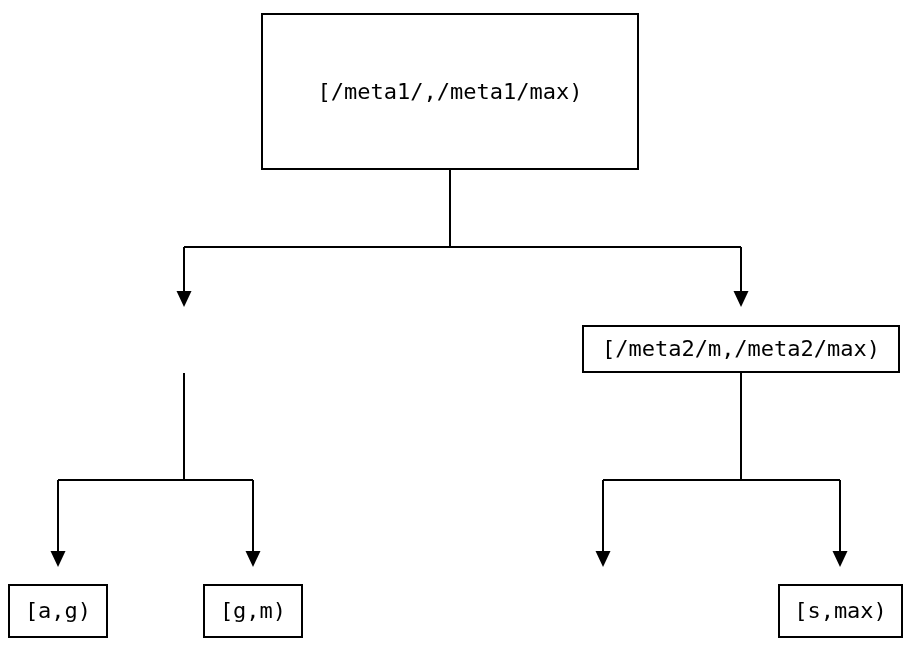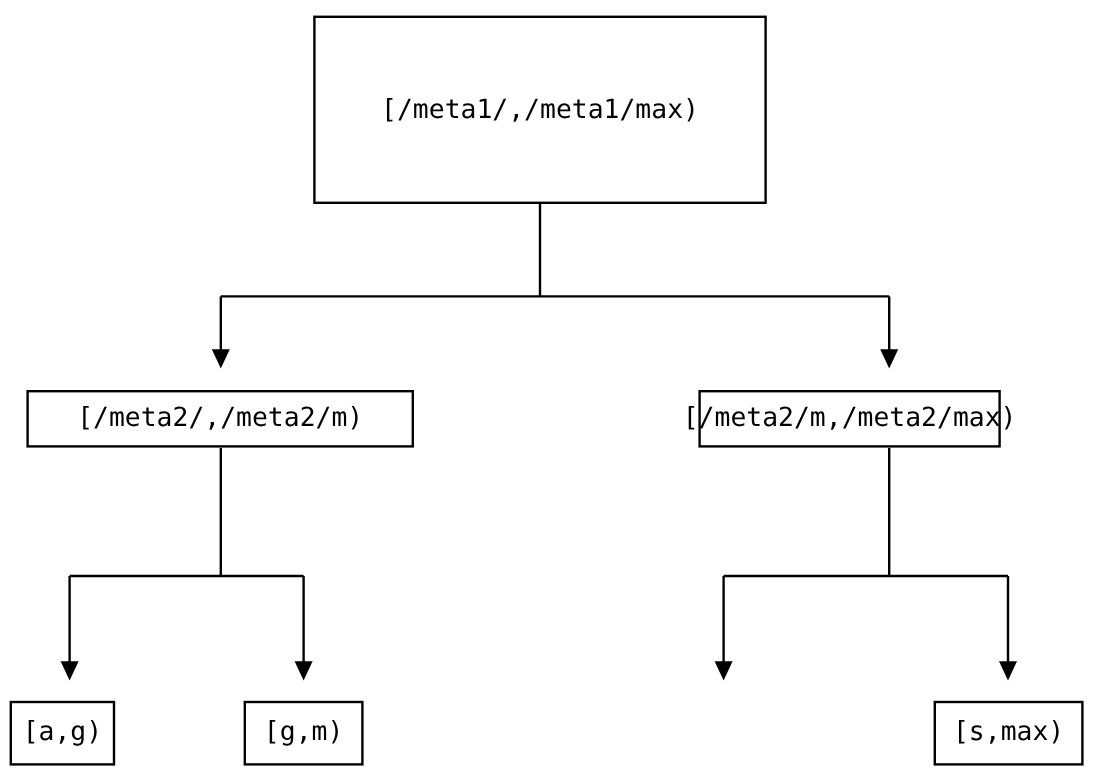--- a/index.html
+++ b/index.html
@@ -37,22 +37,22 @@
     display: flex;
     align-items: center;
     justify-content: center;
     color: var(--text-color);
     font-size: 22px;
     line-height: 1;
     white-space: nowrap;
   }
   .node-root   { left: 261px; top: 13px;  width: 378px; height: 157px; }
   .node-l2-left  { left: 22px;  top: 325px; width: 323px; height: 48px; }
-  .node-l2-right { left: 582px; top: 325px; width: 252px; height: 48px; }
-  .node-leaf-0 { left: 8px;   top: 584px; width: 88px; height: 54px; text-align: center; }
+  .node-l2-right { left: 582px; top: 325px; width: 318px; height: 48px; }
+  .node-leaf-0 { left: 8px;   top: 584px; width: 100px; height: 54px; text-align: center; }
   .node-leaf-1 { left: 203px; top: 584px; width: 100px; height: 54px; }
   .node-leaf-2 { left: 554px; top: 584px; width: 98px;  height: 54px; }
   .node-leaf-3 { left: 778px; top: 584px; width: 125px; height: 54px; }
 </style>
 </head>
 <body>
 
 <div class="canvas">
 
   <svg class="edges" width="912" height="652" viewBox="0 0 912 652" fill="none" stroke="#000000" stroke-width="2">
@@ -82,23 +82,20 @@
       <path d="M840 480 V553"></path>
       <polygon points="595.5,551 610.5,551 603,567" fill="#000000" stroke="none"></polygon>
       <polygon points="832.5,551 847.5,551 840,567" fill="#000000" stroke="none"></polygon>
     </g>
   </svg>
 
   <div class="node node-root">
     <span>[/meta1/,/meta1/max)</span>
   </div>
 
-  <div class="node node-l2-left">
-    <span>[/meta2/,/meta2/m)</span>
-  </div>
   <div class="node node-l2-right">
     <span>[/meta2/m,/meta2/max)</span>
   </div>
 
   <div class="node node-leaf-0">
     <span>[a,g)</span>
   </div>
   <div class="node node-leaf-1">
     <span>[g,m)</span>
   </div>

